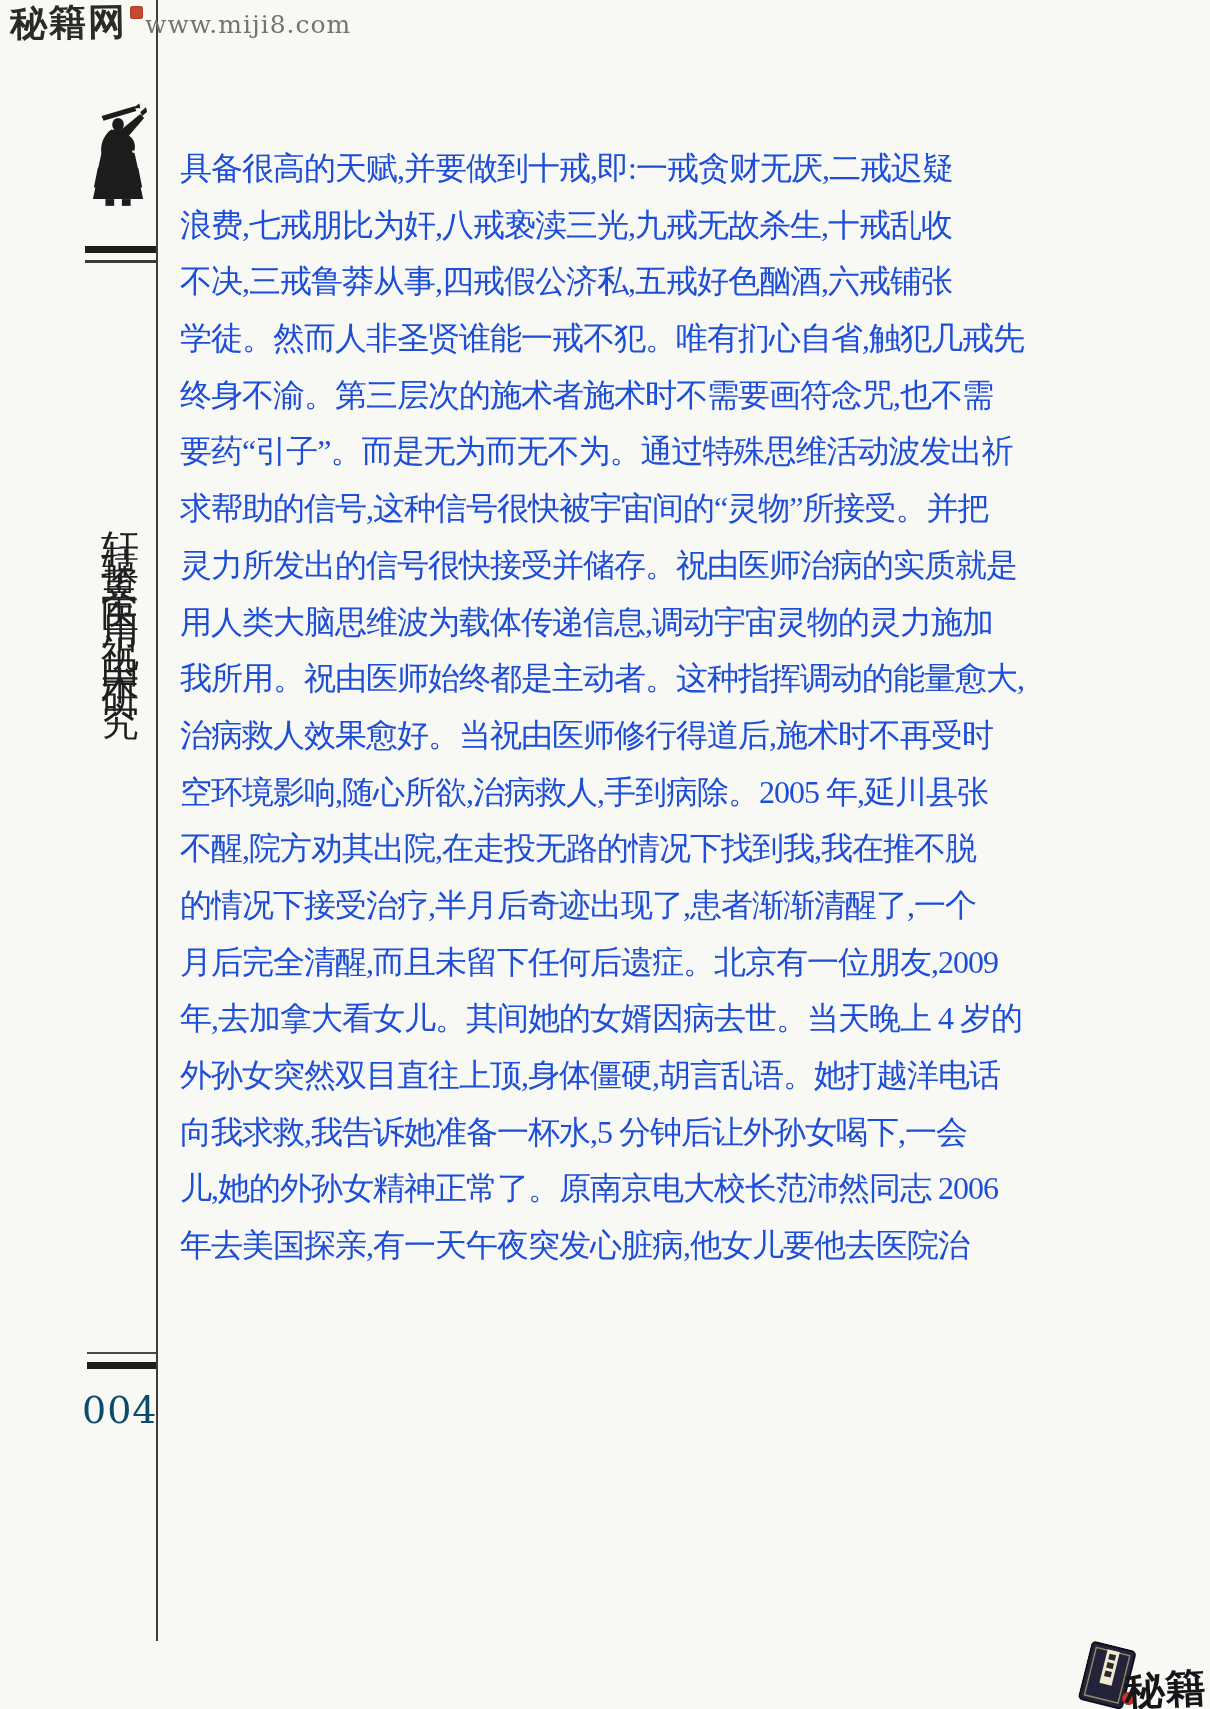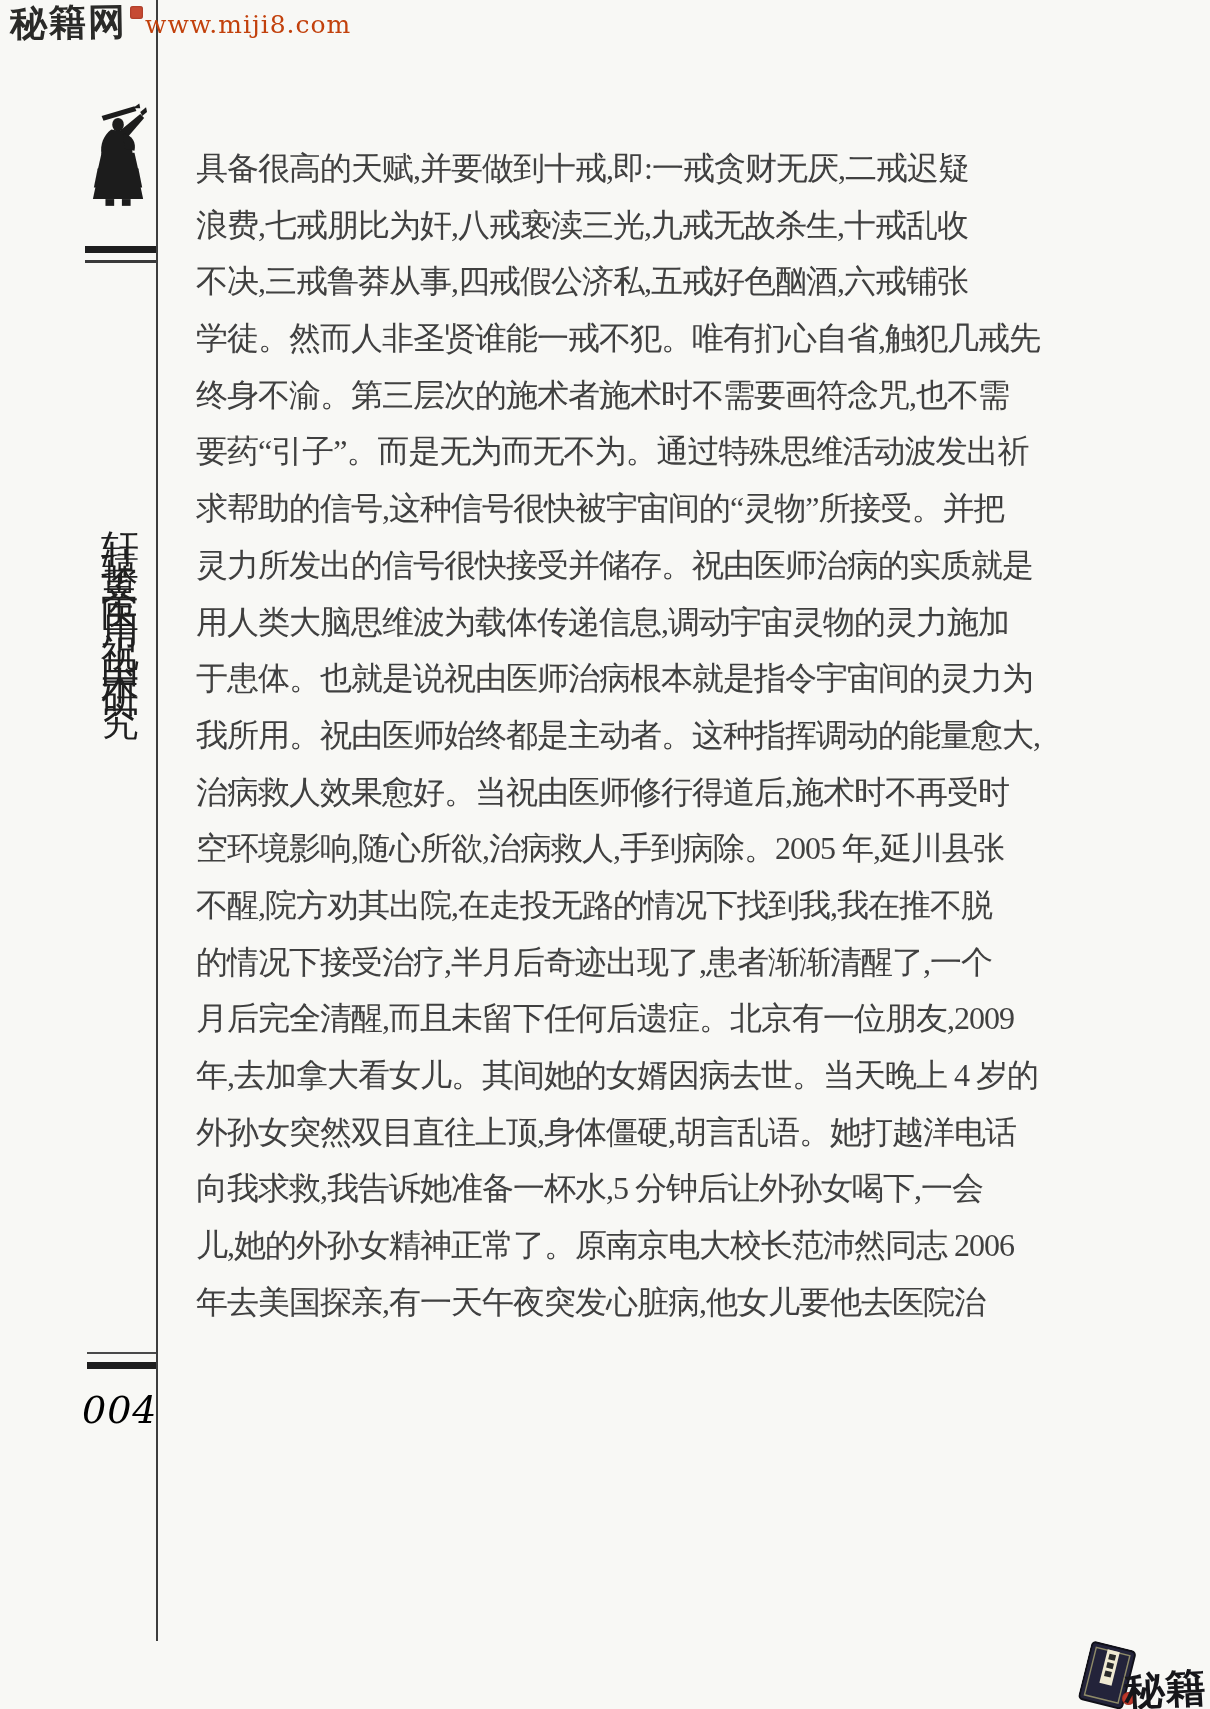--- a/index.html
+++ b/index.html
@@ -18,51 +18,51 @@
     color:#2a2a28;letter-spacing:2px;
     transform:rotate(-1deg);
   }
   .wm-seal{
     width:13px;height:13px;border-radius:3px;
     background:#c64a33;margin:4px 2px 0 3px;
     box-shadow:inset 0 0 2px #7e2414;
   }
   .wm-url{
     font-family:"DejaVu Serif", serif;
-    font-size:25px;color:#c2410c;margin-top:8px;letter-spacing:1px;
+    font-size:25px;color:#737373;margin-top:8px;letter-spacing:1px;
   }
   
   .figure-stamp{position:absolute;left:90px;top:102px;}
   .rule-top{position:absolute;left:85px;top:246px;width:71px;}
   .rule-top .thick{height:7px;background:#1e1e1e;}
   .rule-top .thin{height:3px;background:#3a3a3a;margin-top:7px;}
   .rule-bottom{position:absolute;left:87px;top:1352px;width:70px;}
   .rule-bottom .thin{height:2px;background:#4a4a4a;}
   .rule-bottom .thick{height:7px;background:#1e1e1e;margin-top:8px;}
   .book-title-vertical{
     position:absolute;left:94px;top:500px;
     writing-mode:vertical-rl;text-orientation:upright;
     font-size:38px;letter-spacing:17px;color:#1f1f1f;
     font-family:"Liberation Serif", serif;
     height:640px;
   }
   .page-number{
     position:absolute;left:82px;top:1388px;width:62px;
     font-family:"DejaVu Serif", serif;
-    font-style:italic;font-size:38px;color:#000000;text-align:center;
+    font-size:38px;color:#0c4a6e;text-align:center;
     letter-spacing:1px;
   }
   .v-divider{
     position:absolute;left:156px;top:0;width:2px;height:1641px;
     background:#3d3d3d;z-index:1;
   }
   
   .body-text{
-    position:absolute;left:196px;top:140px;width:822px;
-    color:#404040;
+    position:absolute;left:180px;top:140px;width:822px;
+    color:#1d4ed8;
   }
   .text-line{
     font-size:32px;line-height:56.7px;height:56.7px;
     letter-spacing:-1px;white-space:nowrap;
     font-family:"Liberation Serif", serif;
   }
   
   .wm-footer{position:absolute;left:1076px;top:1644px;display:flex;z-index:5;}
   .wm-book{transform:rotate(14deg);}
   .wm-footer-name{
@@ -124,21 +124,20 @@
 <div class="body-text">
     <div class="text-line">具备很高的天赋,并要做到十戒,即:一戒贪财无厌,二戒迟疑</div>
     <div class="text-line">浪费,七戒朋比为奸,八戒亵渎三光,九戒无故杀生,十戒乱收</div>
     <div class="text-line">不决,三戒鲁莽从事,四戒假公济私,五戒好色酗酒,六戒铺张</div>
     <div class="text-line">学徒。然而人非圣贤谁能一戒不犯。唯有扪心自省,触犯几戒先</div>
     <div class="text-line">终身不渝。第三层次的施术者施术时不需要画符念咒,也不需</div>
     <div class="text-line">要药“引子”。而是无为而无不为。通过特殊思维活动波发出祈</div>
     <div class="text-line">求帮助的信号,这种信号很快被宇宙间的“灵物”所接受。并把</div>
     <div class="text-line">灵力所发出的信号很快接受并储存。祝由医师治病的实质就是</div>
     <div class="text-line">用人类大脑思维波为载体传递信息,调动宇宙灵物的灵力施加</div>
-    <div class="text-line">于患体。也就是说祝由医师治病根本就是指令宇宙间的灵力为</div>
     <div class="text-line">我所用。祝由医师始终都是主动者。这种指挥调动的能量愈大,</div>
     <div class="text-line">治病救人效果愈好。当祝由医师修行得道后,施术时不再受时</div>
     <div class="text-line">空环境影响,随心所欲,治病救人,手到病除。2005 年,延川县张</div>
     <div class="text-line">不醒,院方劝其出院,在走投无路的情况下找到我,我在推不脱</div>
     <div class="text-line">的情况下接受治疗,半月后奇迹出现了,患者渐渐清醒了,一个</div>
     <div class="text-line">月后完全清醒,而且未留下任何后遗症。北京有一位朋友,2009</div>
     <div class="text-line">年,去加拿大看女儿。其间她的女婿因病去世。当天晚上 4 岁的</div>
     <div class="text-line">外孙女突然双目直往上顶,身体僵硬,胡言乱语。她打越洋电话</div>
     <div class="text-line">向我求救,我告诉她准备一杯水,5 分钟后让外孙女喝下,一会</div>
     <div class="text-line">儿,她的外孙女精神正常了。原南京电大校长范沛然同志 2006</div>

